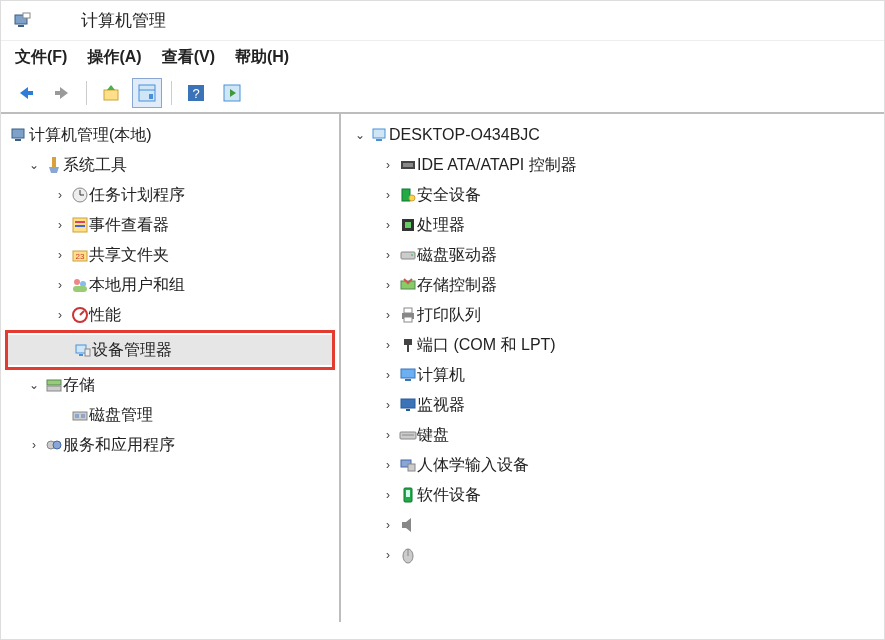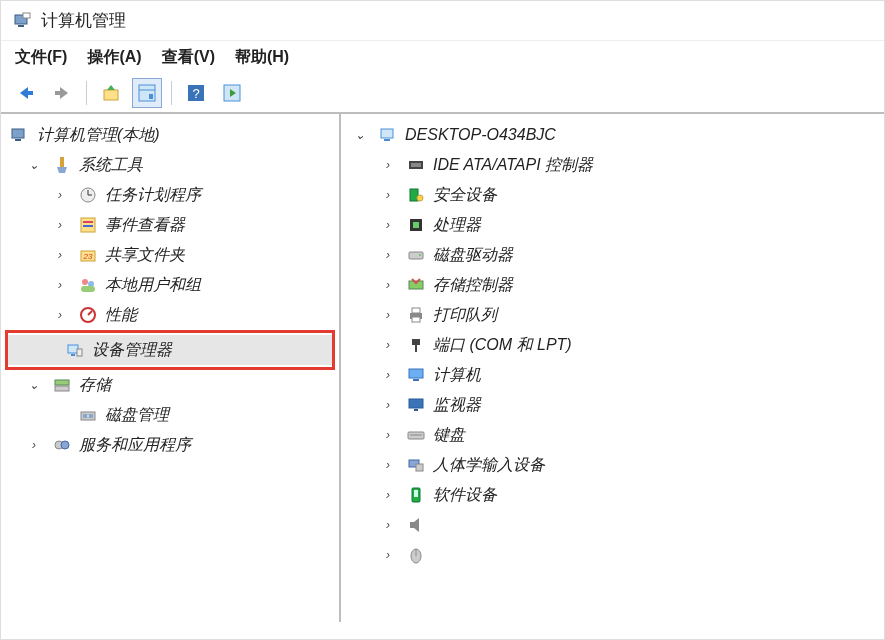--- a/index.html
+++ b/index.html
@@ -15,21 +15,21 @@
     border: 1px solid #ddd;
   }
   .title-bar {
     display: flex;
     align-items: center;
     padding: 8px 12px;
     gap: 8px;
     border-bottom: 1px solid #eee;
   }
   .title-bar .icon { width: 20px; height: 20px; display:flex;align-items:center;justify-content:center;}
-  .title-bar .label { font-size: 17px; }
+  .title-bar .label { font-size: 17px; margin-left: 40px; }
   .menu-bar {
     display: flex;
     gap: 20px;
     padding: 6px 14px;
     font-size: 16px;
   }
   .menu-item { cursor: default; font-weight: bold; }
   .tool-bar {
     display: flex;
     align-items: center;
@@ -56,23 +56,22 @@
   }
   .right-pane {
     flex:1;
     padding: 6px 4px;
     overflow:auto;
   }
   .tree-row {
     display:flex;
     align-items:center;
     height:30px;
-    gap:8px;
+    gap:0;
     white-space:nowrap;
-    font-style:italic;
   }
   .tree-row.selected { background:#e6e6e6; }
   .exp {
     width:18px;text-align:center;color:#444;font-size:12px;
     display:inline-block;
   }
   .exp.empty{color:transparent;}
   .node-icon {
     width:20px;height:20px;display:inline-flex;align-items:center;justify-content:flex-end;
     flex-shrink:0;
@@ -225,21 +224,21 @@
       <span class="node-icon">
           <svg width="18" height="18">
             <circle cx="9" cy="9" r="7" fill="none" stroke="#c33" stroke-width="2"></circle>
             <line x1="9" y1="9" x2="13" y2="5" stroke="#c33" stroke-width="2"></line>
           </svg>
         </span>
       <span class="node-label">性能</span>
     </div>
 
     <div class="hilite">
-      <div class="tree-row selected" style="padding-left:30px">
+      <div class="tree-row selected" style="padding-left:46px">
         <span class="exp empty">›</span>
         <span class="node-icon">
             <svg width="18" height="18">
               <rect x="2" y="4" width="10" height="8" fill="#cfe6f7" stroke="#4a90d9"></rect>
               <rect x="5" y="13" width="4" height="2" fill="#4a90d9"></rect>
               <rect x="11" y="8" width="5" height="7" fill="#eee" stroke="#888"></rect>
             </svg>
           </span>
         <span class="node-label">设备管理器</span>
       </div>

